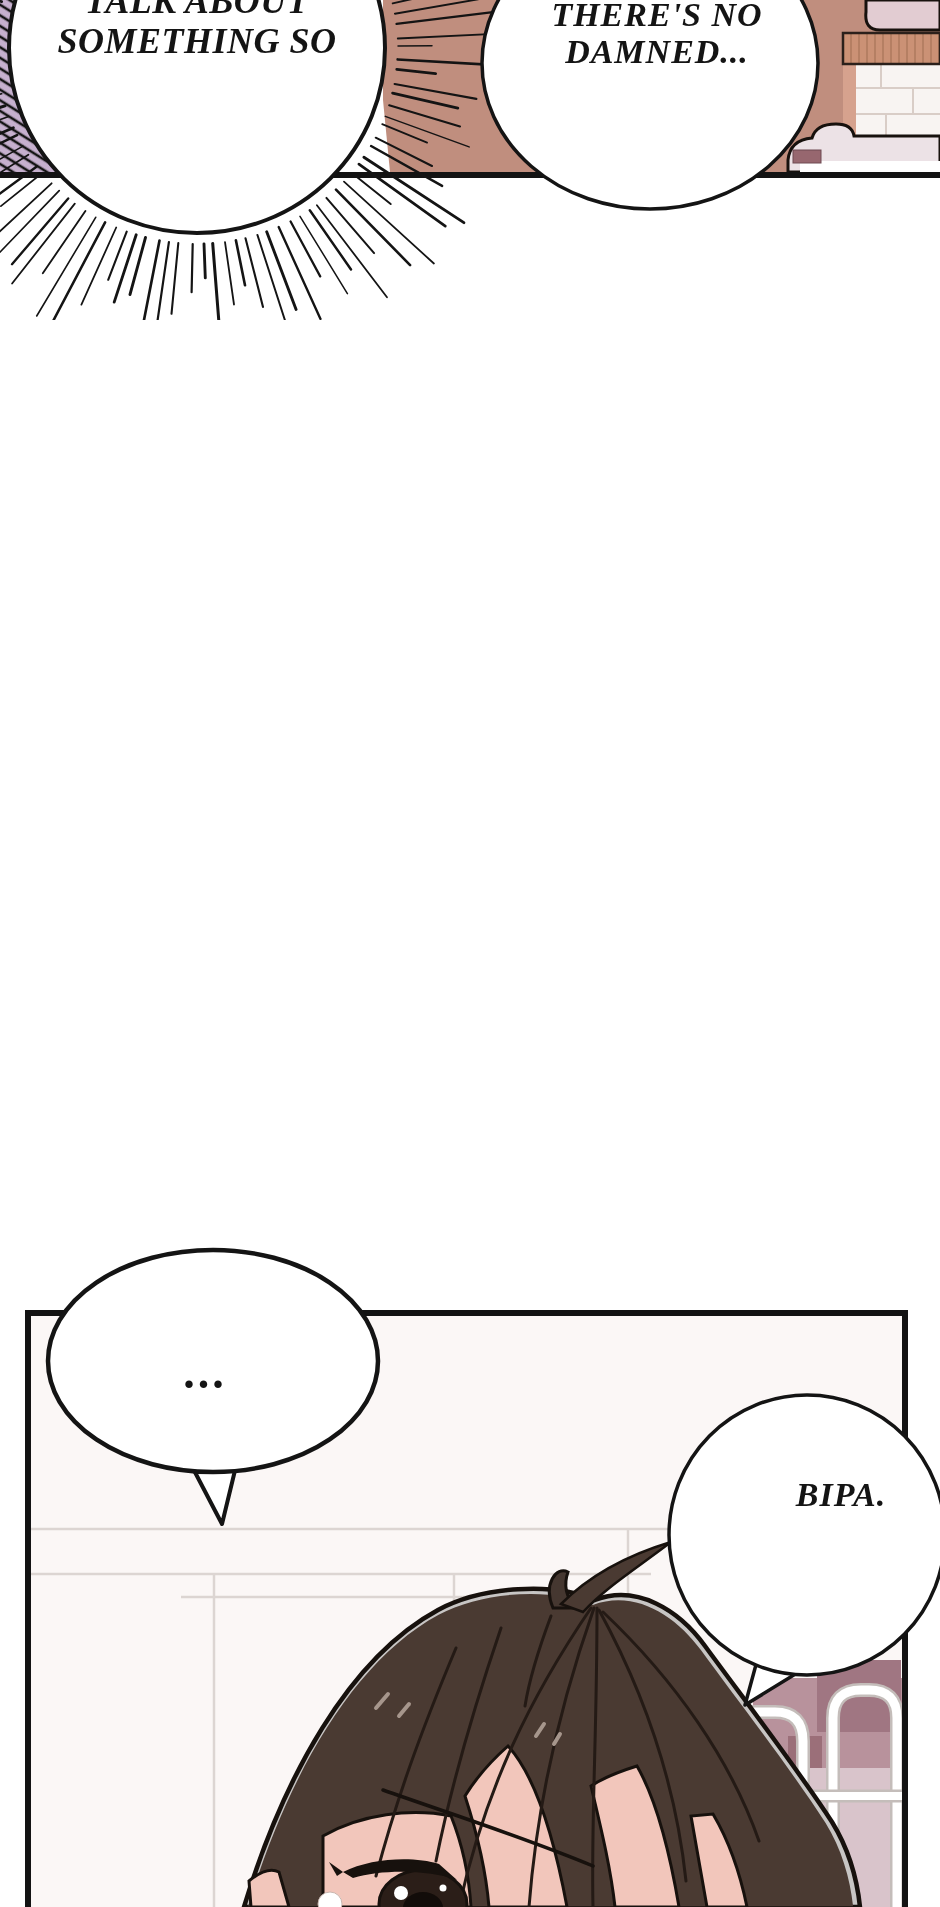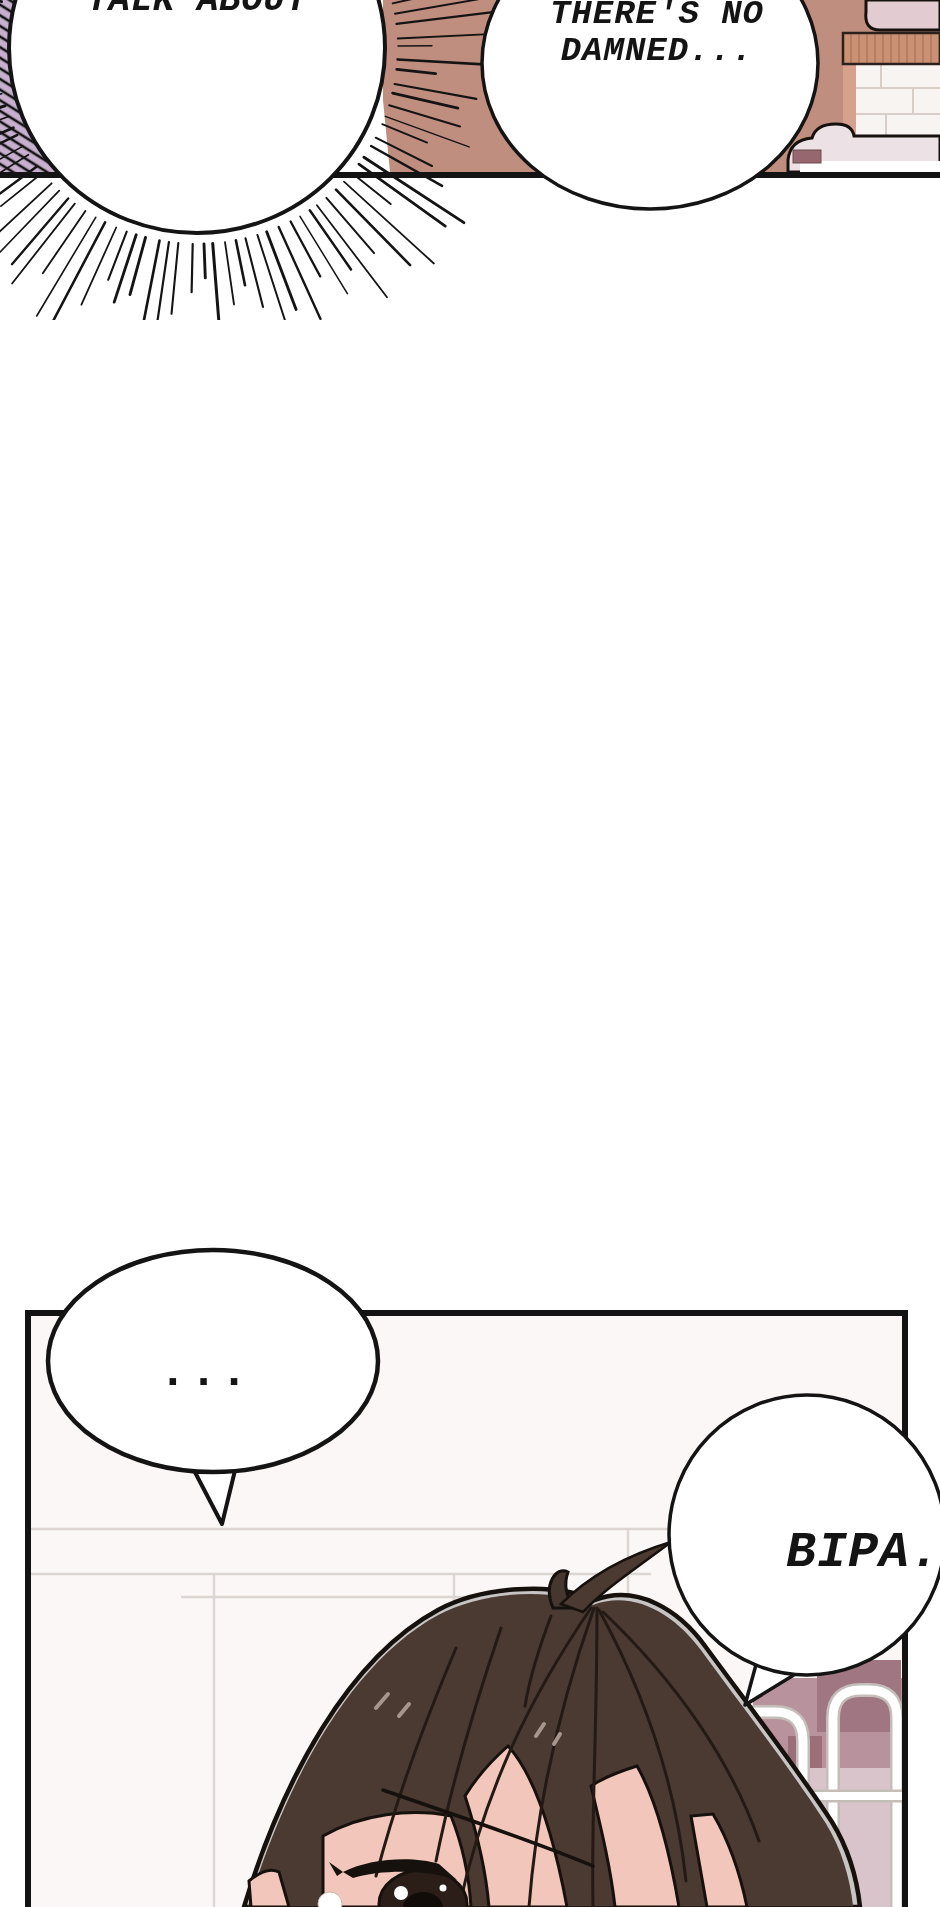--- a/index.html
+++ b/index.html
@@ -1,25 +1,25 @@
 <!DOCTYPE html>
 <html><head>
 <meta charset="utf-8">
 <style>
   html,body{margin:0;padding:0;background:#ffffff;}
   .page{position:relative;width:940px;height:1907px;overflow:hidden;background:#ffffff;
-        font-family:Liberation Mono, monospace;}
+        font-family:Liberation Serif, serif;}
   svg{display:block;}
   .art{position:absolute;left:0;top:0;z-index:1;}
   .bubble-text{position:absolute;z-index:6;text-align:center;color:#141414;
                font-weight:700;font-style:italic;white-space:nowrap;}
   .shout-text{left:27px;top:-19px;width:340px;font-size:36px;line-height:40px;letter-spacing:.5px;}
   .reply-text{left:497px;top:-4px;width:320px;font-size:34px;line-height:37px;letter-spacing:1px;}
   .dots-text{left:125px;top:1345px;width:160px;font-size:46px;line-height:56px;font-style:normal;letter-spacing:3px;}
-  .name-text{left:741px;top:1531px;width:200px;font-size:50px;line-height:44px;letter-spacing:1px;text-align:right;}
+  .name-text{left:741px;top:1473px;width:200px;font-size:34px;line-height:44px;letter-spacing:1px;}
   .panel2{position:absolute;left:25px;top:1310px;width:883px;height:597px;box-sizing:border-box;
           border:6px solid #131313;border-bottom:none;background:#fbf7f6;overflow:hidden;z-index:2;}
   .overlay{position:absolute;left:0;top:0;z-index:5;}
 </style>
 </head>
 <body>
 
 <div class="page">
 
   <svg class="art" width="940" height="320" viewBox="0 0 940 320">
@@ -171,20 +171,21 @@
         <line x1="397.8" y1="38.5" x2="514.8" y2="32.9" stroke="#141414" stroke-width="1.88" stroke-linecap="round"></line>
       </g>
 
     <ellipse cx="197" cy="48" rx="188" ry="185" fill="#ffffff" stroke="#141414" stroke-width="4"></ellipse>
 
     <ellipse cx="650" cy="63" rx="168" ry="146" fill="#ffffff" stroke="#141414" stroke-width="3.5"></ellipse>
   </svg>
 
   <div class="bubble-text shout-text">
     <div>TALK ABOUT</div>
+    <div>SOMETHING SO</div>
   </div>
   <div class="bubble-text reply-text">
     <div>THERE'S NO</div>
     <div>DAMNED...</div>
   </div>
 
   <div class="panel2">
     <svg width="871" height="591" viewBox="0 0 871 591">
       <rect x="0" y="0" width="871" height="591" fill="#fbf7f6"></rect>
 

